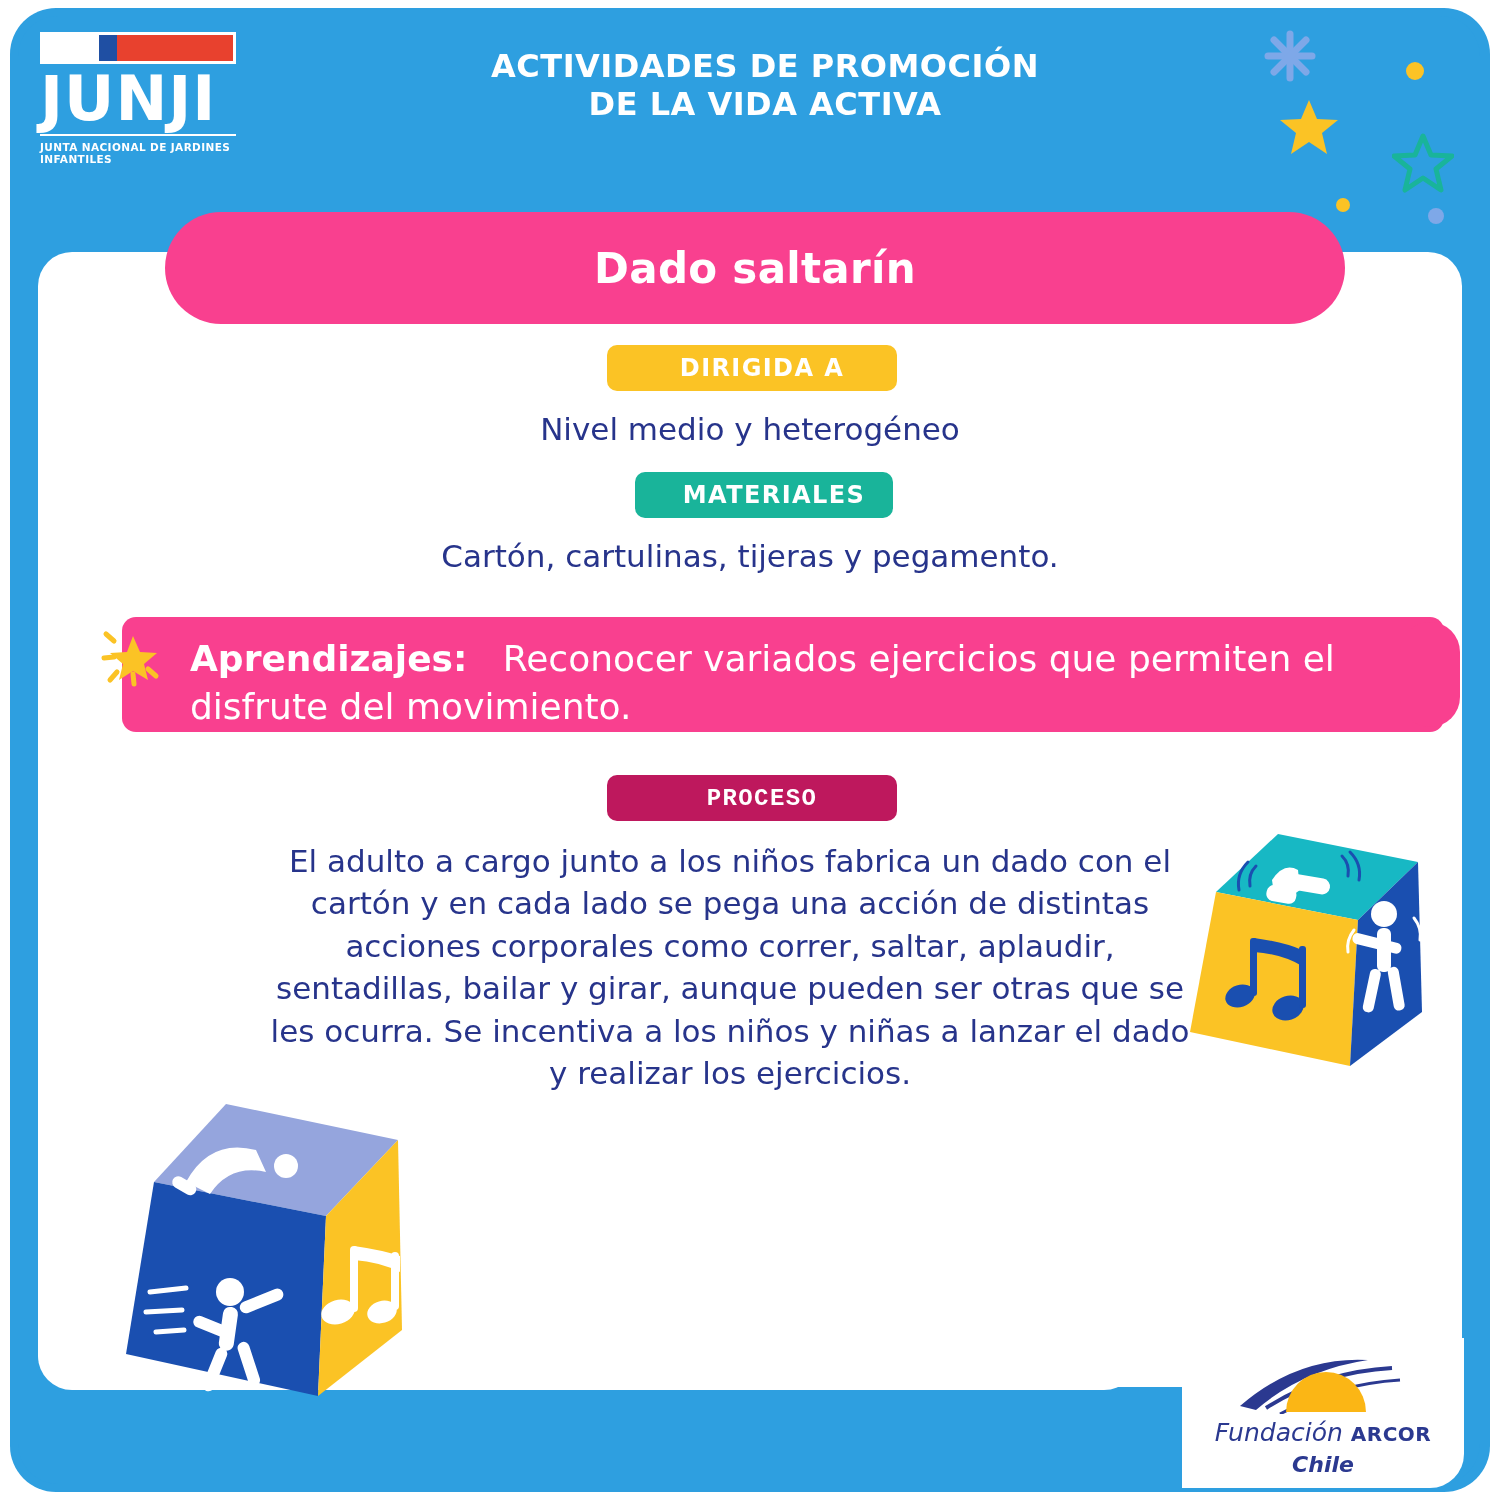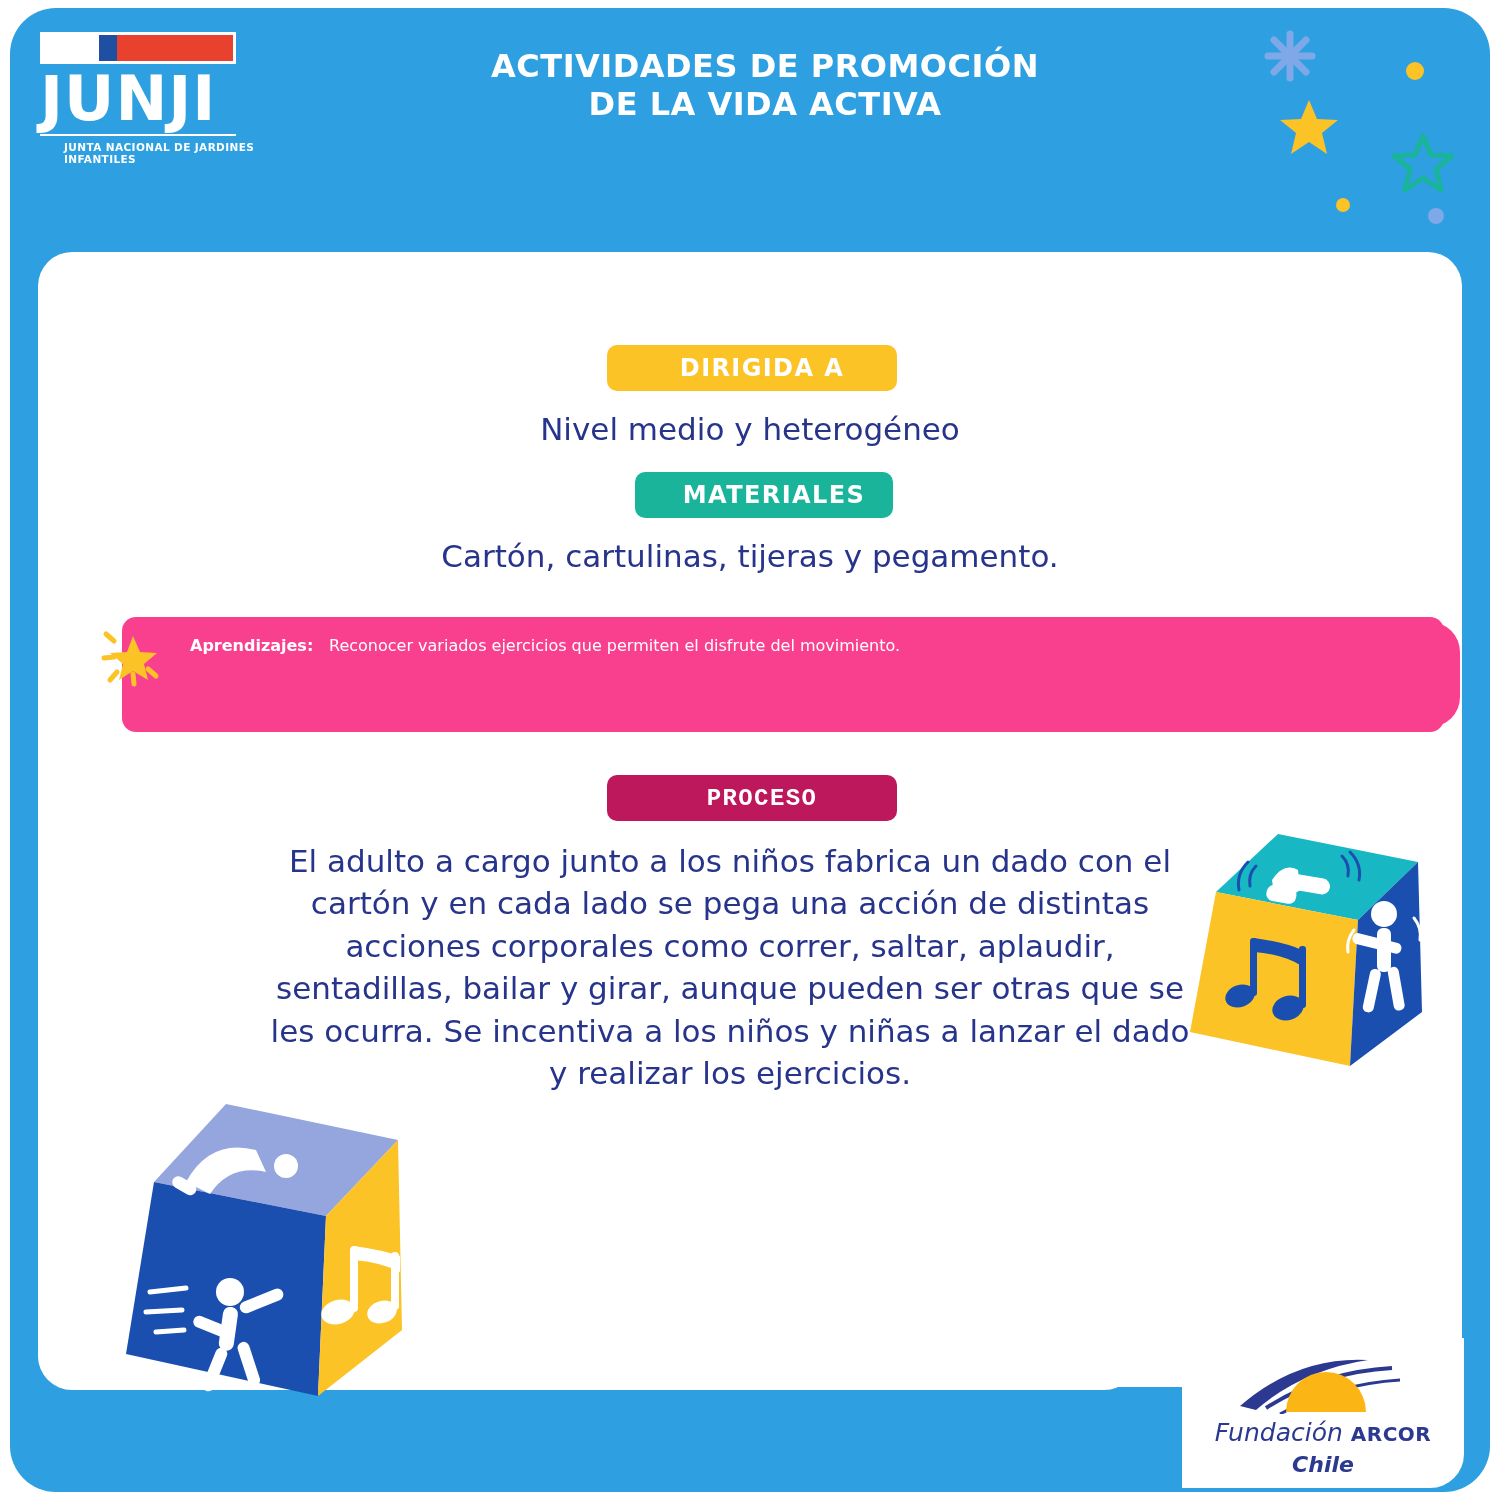--- a/index.html
+++ b/index.html
@@ -56,21 +56,20 @@
     line-height: 1;
     margin-top: 4px;
     font-family: "DejaVu Sans", sans-serif;
   }
   .junji-sub {
     color: #ffffff;
     font-size: 10.5px;
     font-weight: bold;
     letter-spacing: 0.4px;
     margin-top: 5px;
-    margin-left: 24px;
   }
   .junji-rule {
     width: 196px; height: 2px; background: #ffffff; margin-top: 4px;
   }
   .header-title {
     position: absolute;
     left: 300px; top: 48px;
     width: 930px;
     text-align: center;
     color: #ffffff;
@@ -162,21 +161,21 @@
   .apr-star {
     position: absolute;
     left: 100px; top: 624px;
     width: 64px; height: 64px;
   }
   .apr-text {
     position: absolute;
     left: 190px; top: 635px;
     width: 1230px;
     color: #ffffff;
-    font-size: 16px;
+    font-size: 36px;
     line-height: 1.33;
     font-weight: bold;
   }
   .apr-text .body { font-weight: normal; }
 
   
   .proceso-text {
     position: absolute;
     left: 270px; top: 840px;
     width: 920px;
@@ -257,20 +256,23 @@
     </div>
     <div class="header-title">
       <div>ACTIVIDADES DE PROMOCIÓN</div>
       <div>DE LA VIDA ACTIVA</div>
     </div>
   </div>
 
   <div class="card"></div>
   <div class="card-notch"></div>
 
+  <div class="title-ribbon">
+    <span class="txt">Dado saltarín</span>
+  </div>
 
   <div class="pill pill-dirigida">DIRIGIDA A</div>
   <div class="center-line line-dirigida">Nivel medio y heterogéneo</div>
 
   <div class="pill pill-materiales">MATERIALES</div>
   <div class="center-line line-materiales">Cartón, cartulinas, tijeras y pegamento.</div>
 
   <div class="apr-band"></div>
   <div class="apr-band-lobe"></div>
   <svg class="apr-star" viewBox="0 0 64 64">

